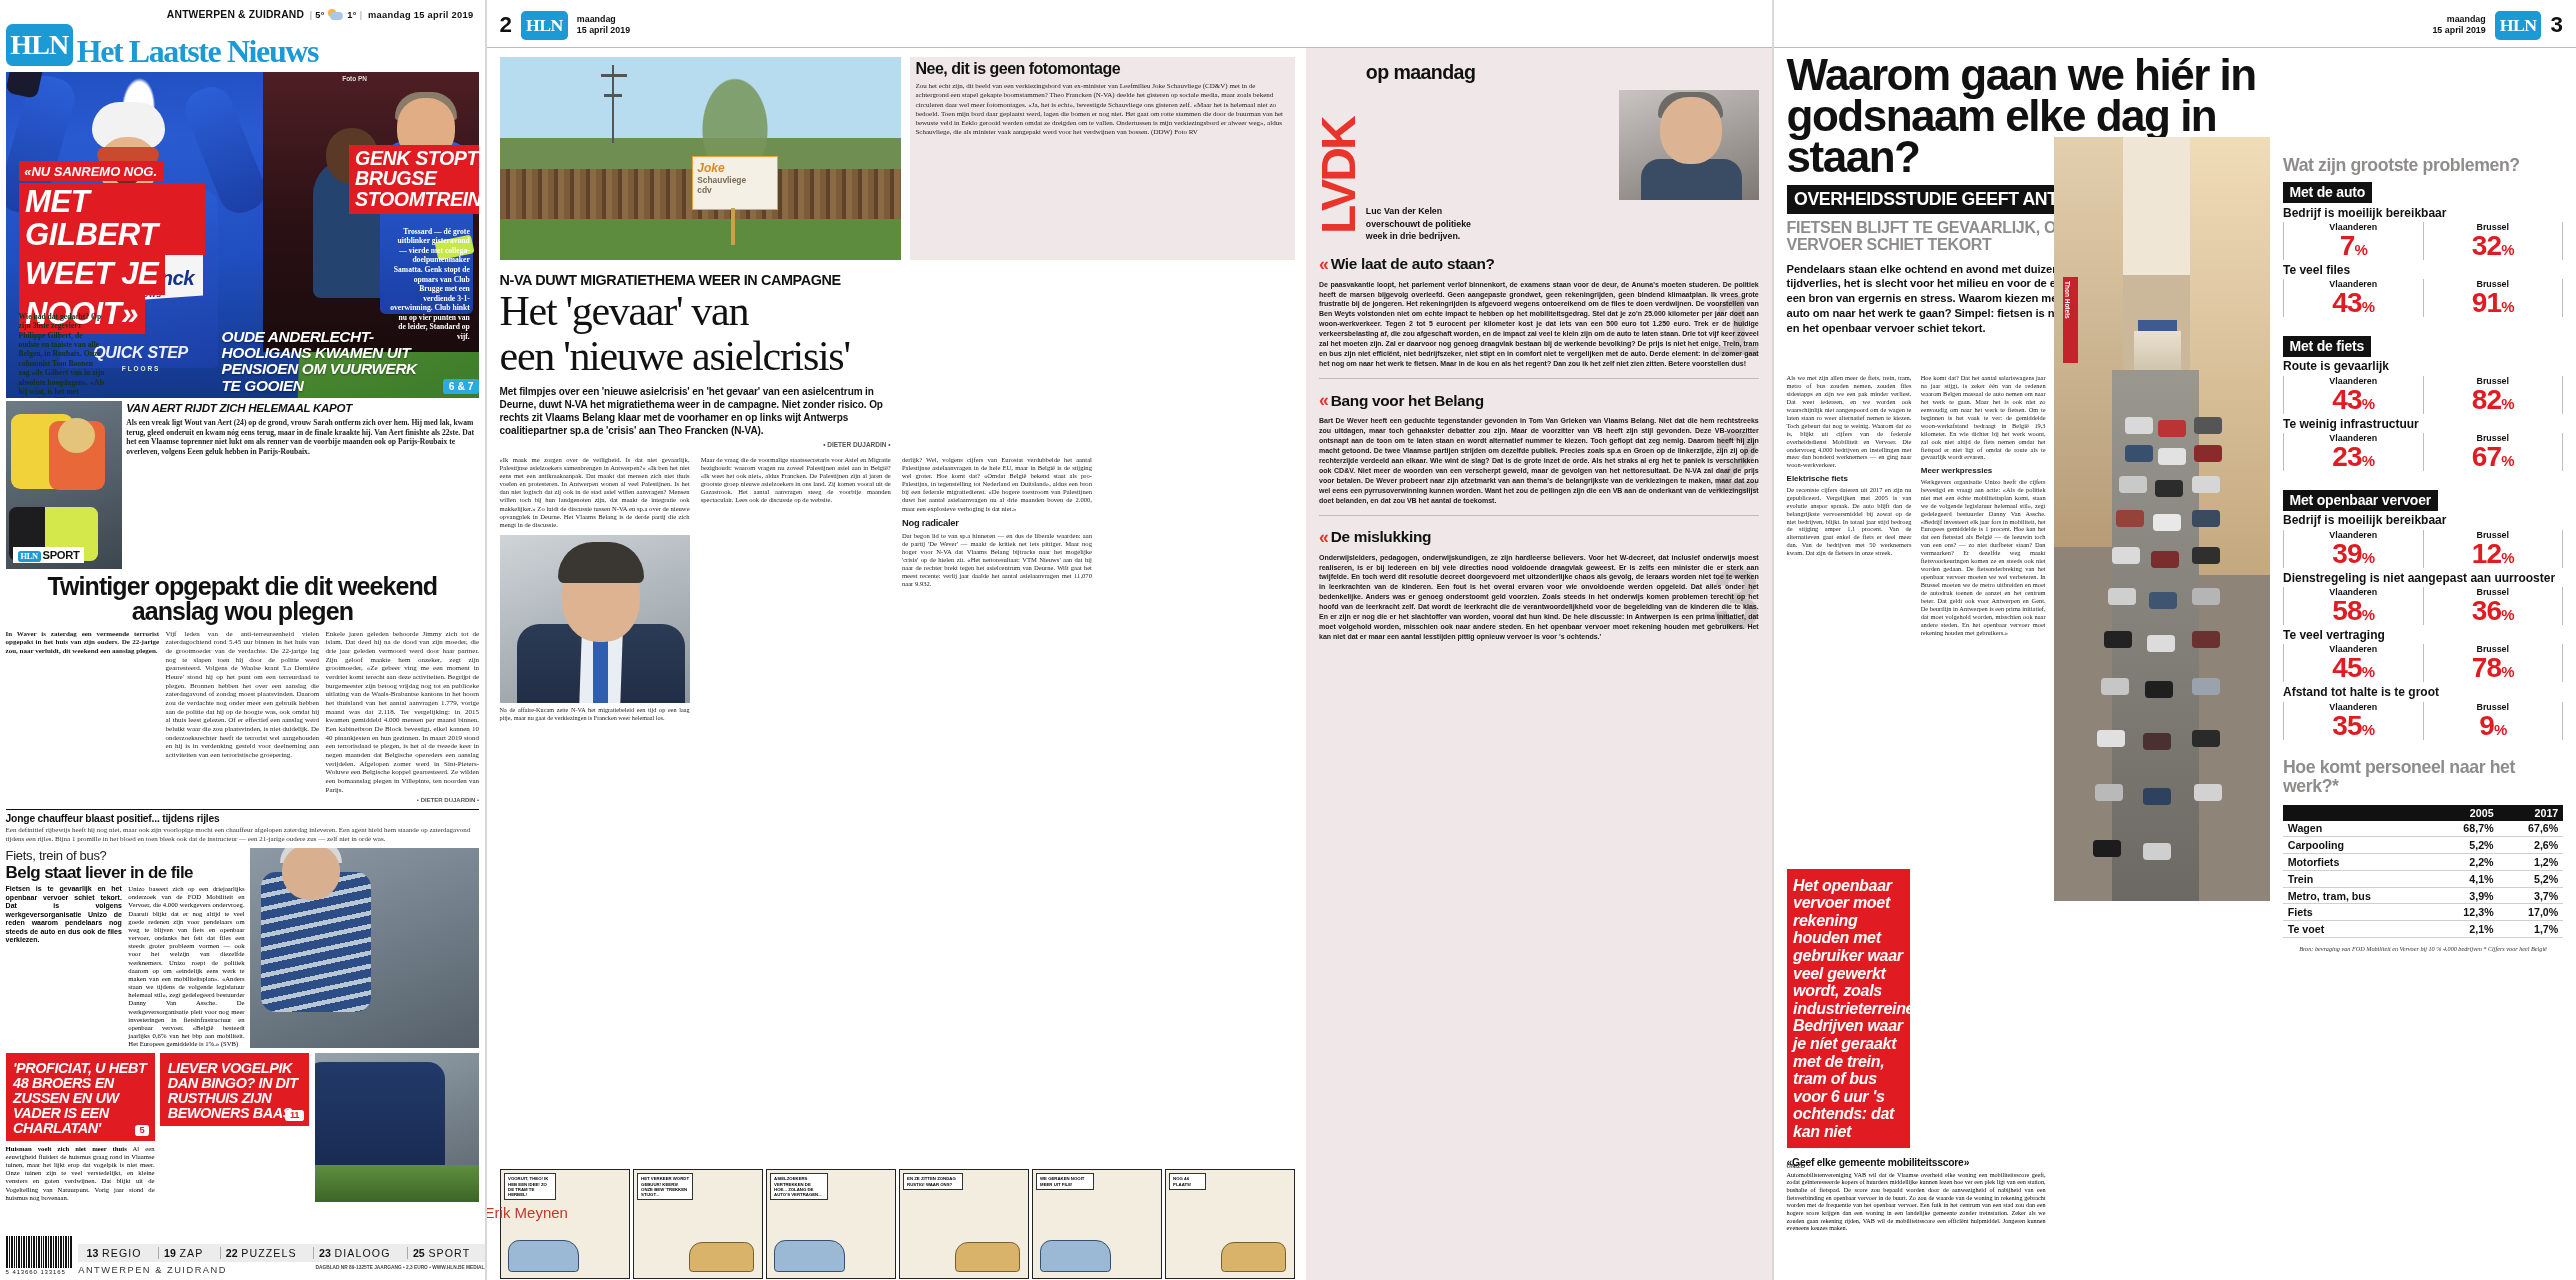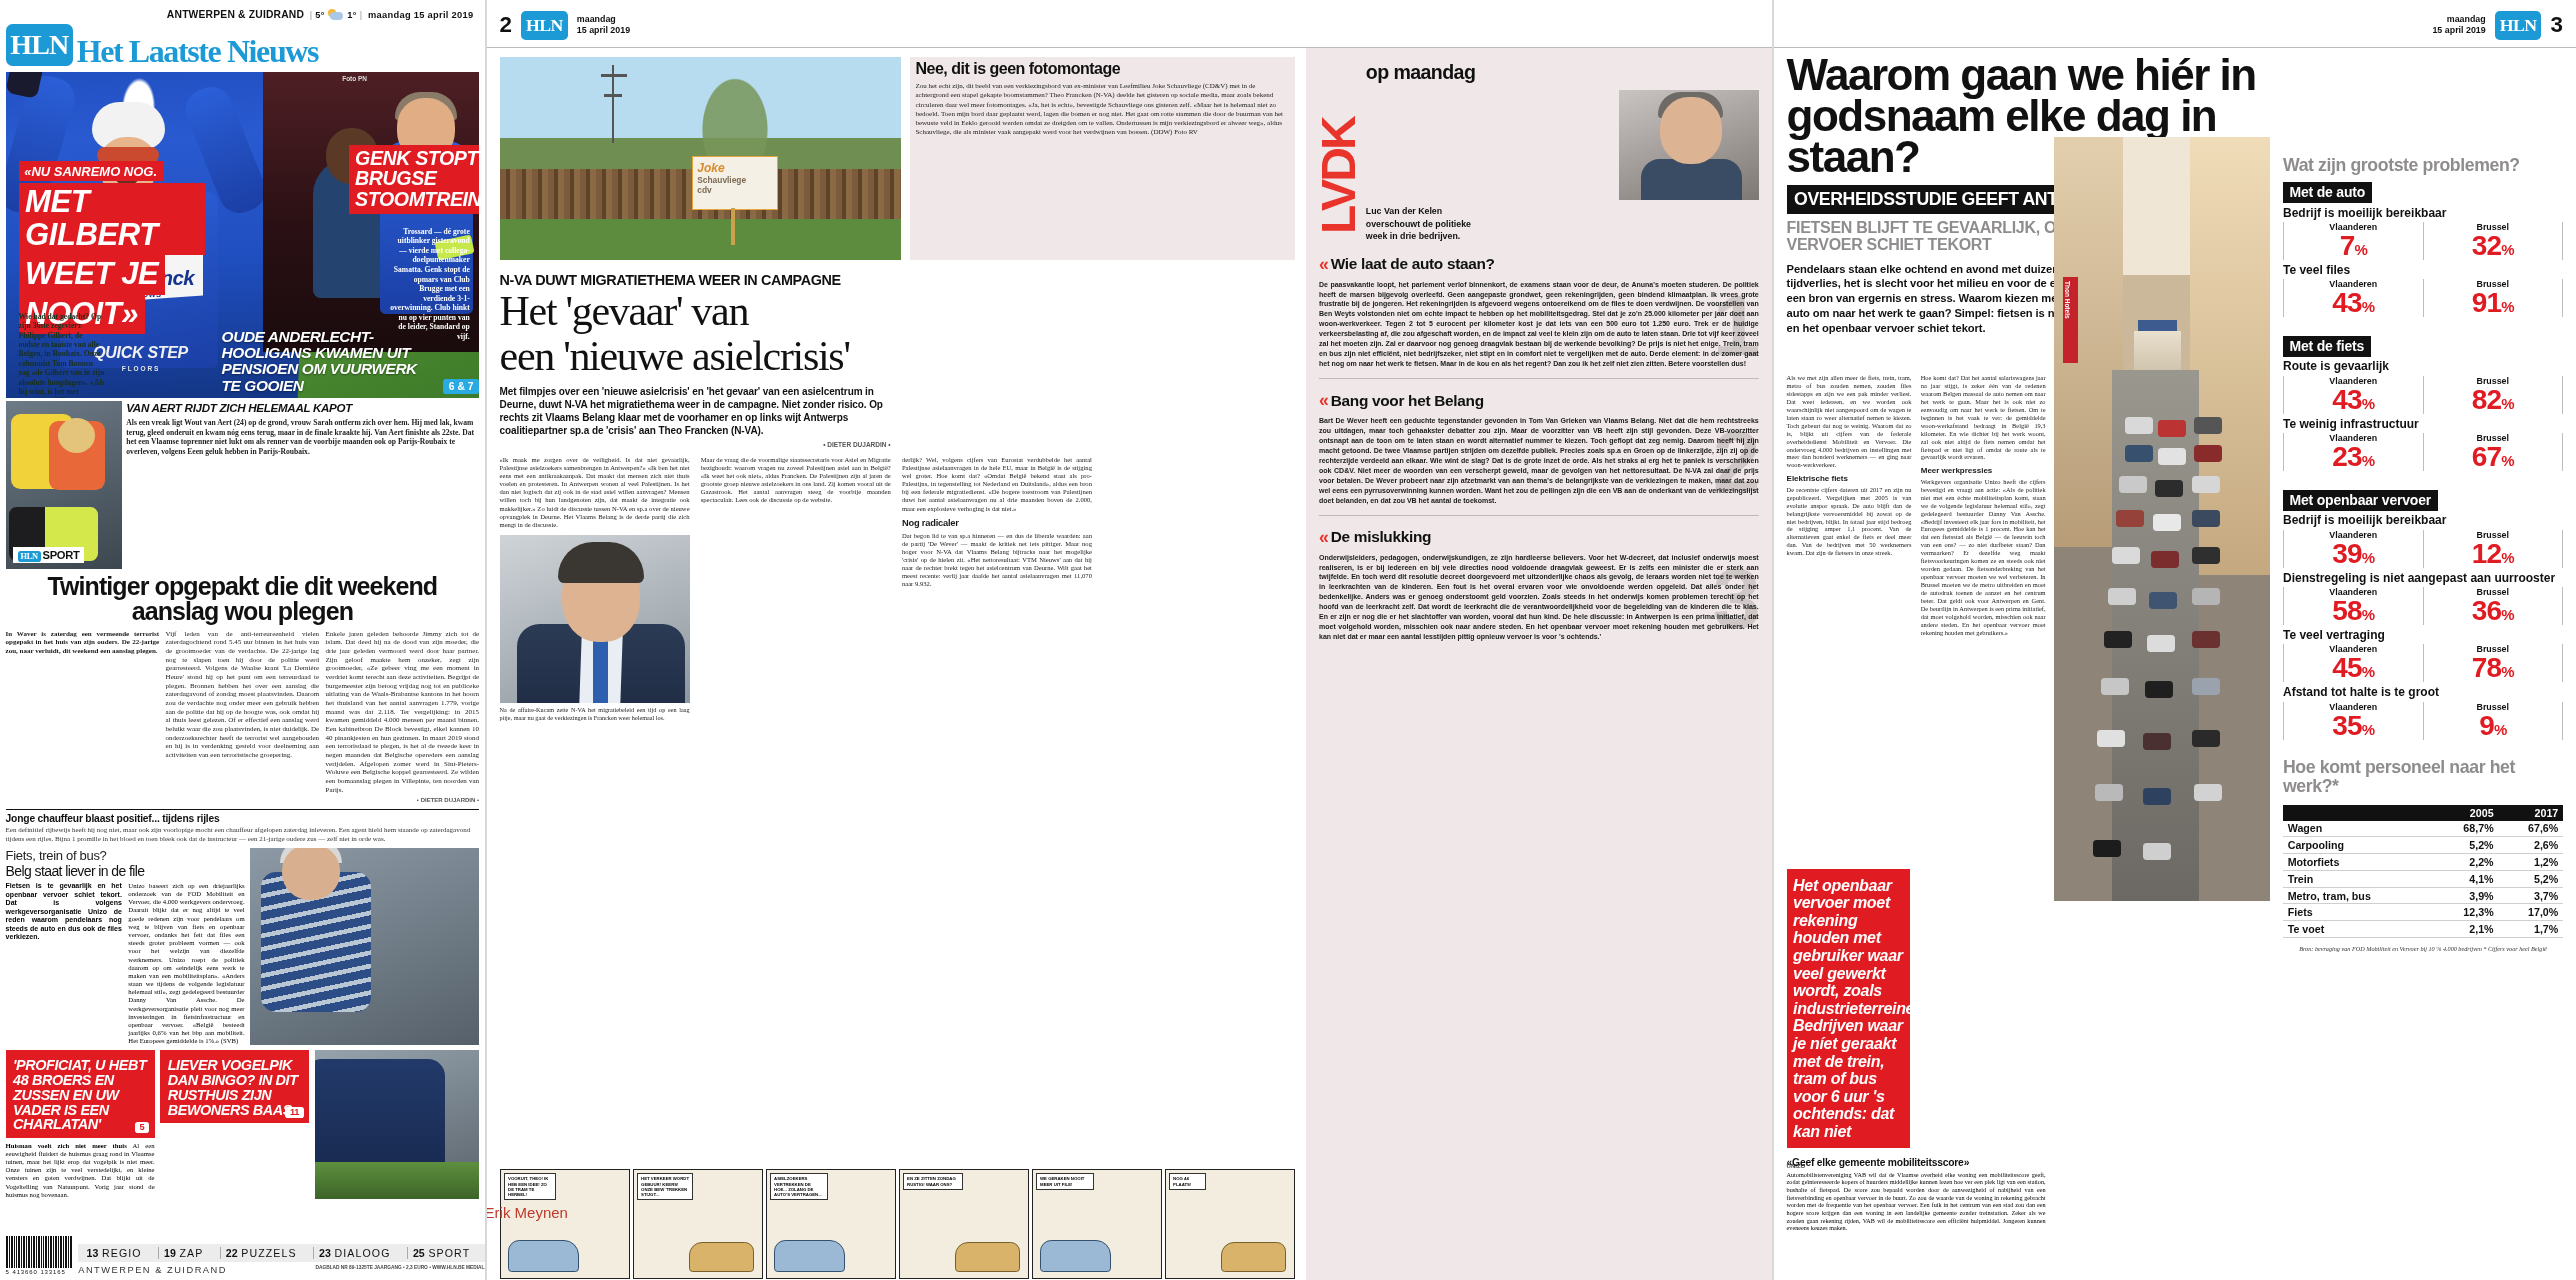--- a/index.html
+++ b/index.html
@@ -175,21 +175,21 @@
 
   
   .fp-lower { margin: 5.6px 5.6px 0 5.6px; border-top: 1.9px solid #111; padding-top: 3.7px; }
   .fp-lower-kicker { font-size: 10.3px; font-weight: 800; color: #111; letter-spacing: -0.2px; }
   .fp-lower-sub { font-family:"Liberation Serif",serif; font-size: 7px; line-height:1.22;
     color:#333; margin-top:1.9px; }
 
   .fp-bloc2 { margin: 4.7px 5.6px 0 5.6px; display: flex; gap: 5.6px; }
   .fp-b2-left { width: 239px; }
   .fp-b2-kick { font-size: 13px; font-weight: 400; color: #222; letter-spacing: -0.3px; }
-  .fp-b2-head { font-size: 14px; font-weight: 400; color: #111; letter-spacing: -0.6px;
+  .fp-b2-head { font-size: 17px; font-weight: 700; color: #111; letter-spacing: -0.6px;
     line-height: 1.02; margin-top: 0.9px; }
   .fp-b2-cols { display: flex; gap: 6.5px; margin-top: 3.7px; }
   .fp-b2-col { flex: 1; font-family: "Liberation Serif", serif; font-size: 6.7px;
     line-height: 1.22; text-align: justify; }
   .fp-b2-col .lead { font-weight: 800; font-family:"Liberation Sans",sans-serif; font-size: 7px; }
   .fp-b2-photo { flex: 1; background: linear-gradient(160deg,#8d9aa5,#55606a); position: relative; overflow:hidden; }
   .fp-b2-photo .man { position: absolute; left: 11.2px; top: 24px; width: 110px; height: 140px;
     background: repeating-linear-gradient(168deg,#2d4d86 0 8.4px,#b9c6d4 8.4px 13px); border-radius: 15px; }
   .fp-b2-photo .head { position: absolute; left: 32px; top: -3.7px; width: 58px; height: 56px;
     background: #d9b08f; border-radius: 48%; }

